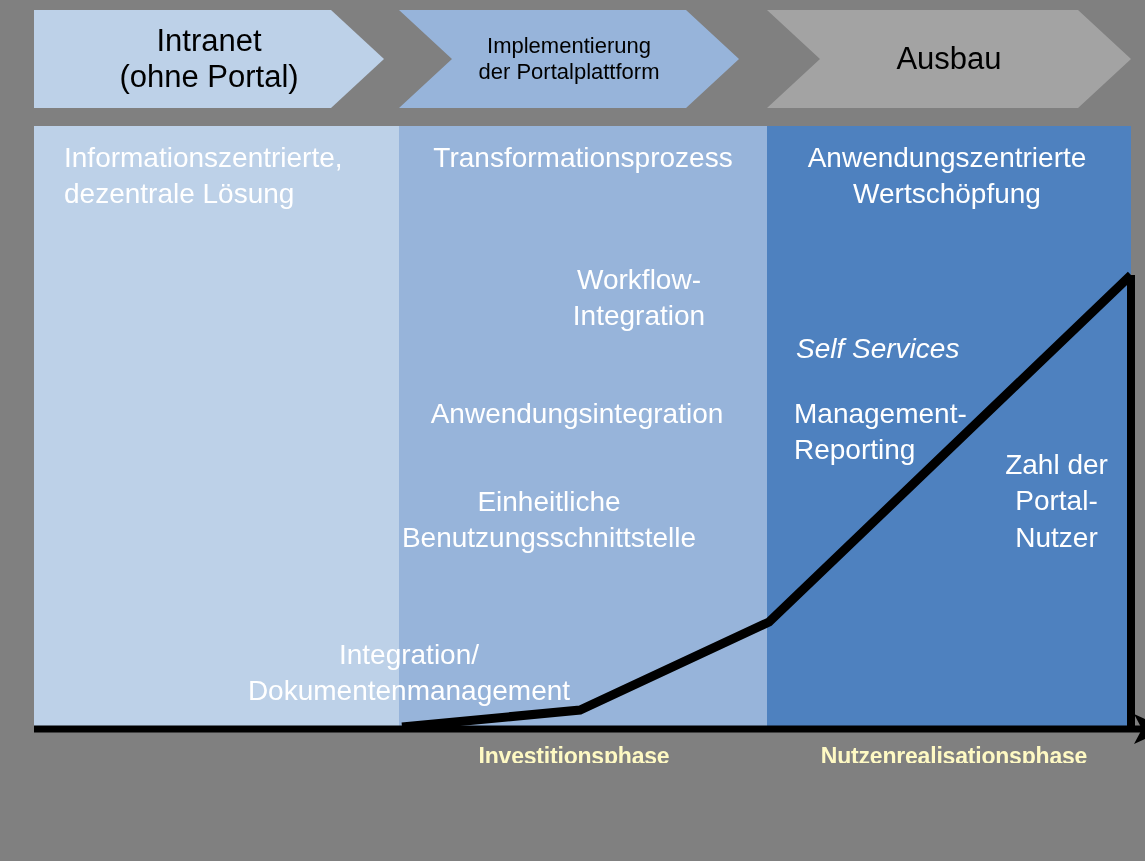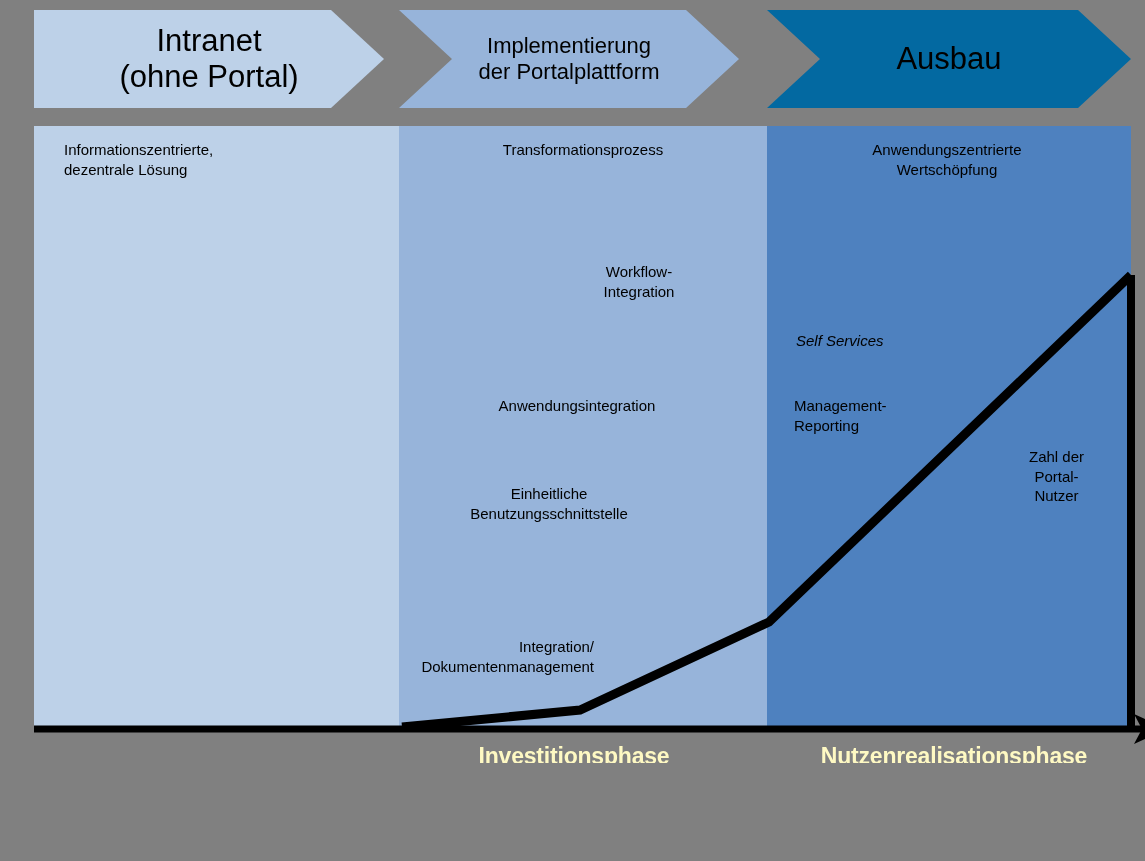--- a/index.html
+++ b/index.html
@@ -48,21 +48,21 @@
   }
   .chev-2 .chevron-shape {
     background: #97b4da;
     clip-path: polygon(0 0, 287px 0, 340px 49px, 287px 98px, 0 98px, 53px 49px);
   }
   .chev-3 {
     left: 733px;
     width: 364px;
   }
   .chev-3 .chevron-shape {
-    background: #0369a1;
+    background: #a3a3a3;
     clip-path: polygon(0 0, 311px 0, 364px 49px, 311px 98px, 0 98px, 53px 49px);
     text-align: right;
   }
   .chev-label {
     color: #000;
     line-height: 1.16;
     padding: 0 12px;
     white-space: pre-line;
   }
   .chev-label.big   { font-size: 31px; }
@@ -74,22 +74,22 @@
     top: 126px;
     height: 601px;
   }
   .col-1 { left: 0;     width: 365px; background: #bdd1e8; }
   .col-2 { left: 365px; width: 368px; background: #97b4da; }
   .col-3 { left: 733px; width: 364px; background: #4e81bf; }
 
   
   .caption {
     position: absolute;
-    color: #000000;
-    font-size: 15px;
+    color: #ffffff;
+    font-size: 28px;
     line-height: 1.30;
     white-space: pre-line;
   }
   .cap-left   { text-align: left; }
   .cap-center { text-align: center; }
 
   
   #plot {
     position: absolute;
     left: 0;
@@ -159,21 +159,21 @@
   <div class="caption cap-left" style="left:760px; top:396px; width:240px;">Management-
 Reporting</div>
 
   <div class="caption cap-center" style="left:960px; top:447px; width:125px;">Zahl der
 Portal-
 Nutzer</div>
 
   <div class="caption cap-center" style="left:330px; top:484px; width:370px;">Einheitliche
 Benutzungsschnittstelle</div>
 
-  <div class="caption cap-center" style="left:190px; top:637px; width:370px;text-align:right;">Integration/
+  <div class="caption cap-center" style="left:190px; top:637px; width:370px;">Integration/
 Dokumentenmanagement</div>
 
   <svg id="plot" viewBox="0 0 1145 861">
 
     <line x1="0" y1="729" x2="1108" y2="729" stroke="#000" stroke-width="7"></line>
     <polygon points="1100,714 1133,729 1100,744 1108,729" fill="#000"></polygon>
 
     <line x1="1097" y1="275" x2="1097" y2="729" stroke="#000" stroke-width="8"></line>
 
     <polyline points="368,727 546,710 735,622 1097,275" fill="none" stroke="#000" stroke-width="9" stroke-linejoin="miter" stroke-linecap="butt"></polyline>

